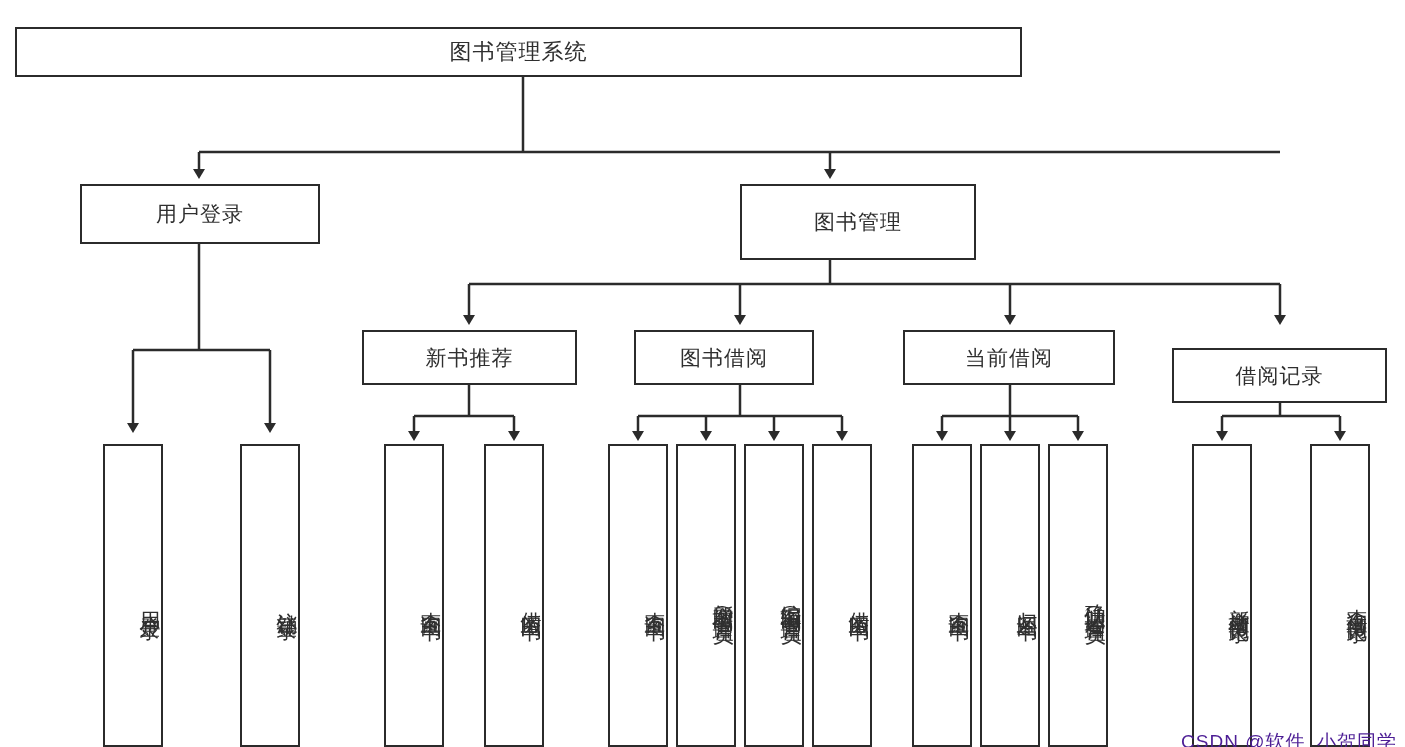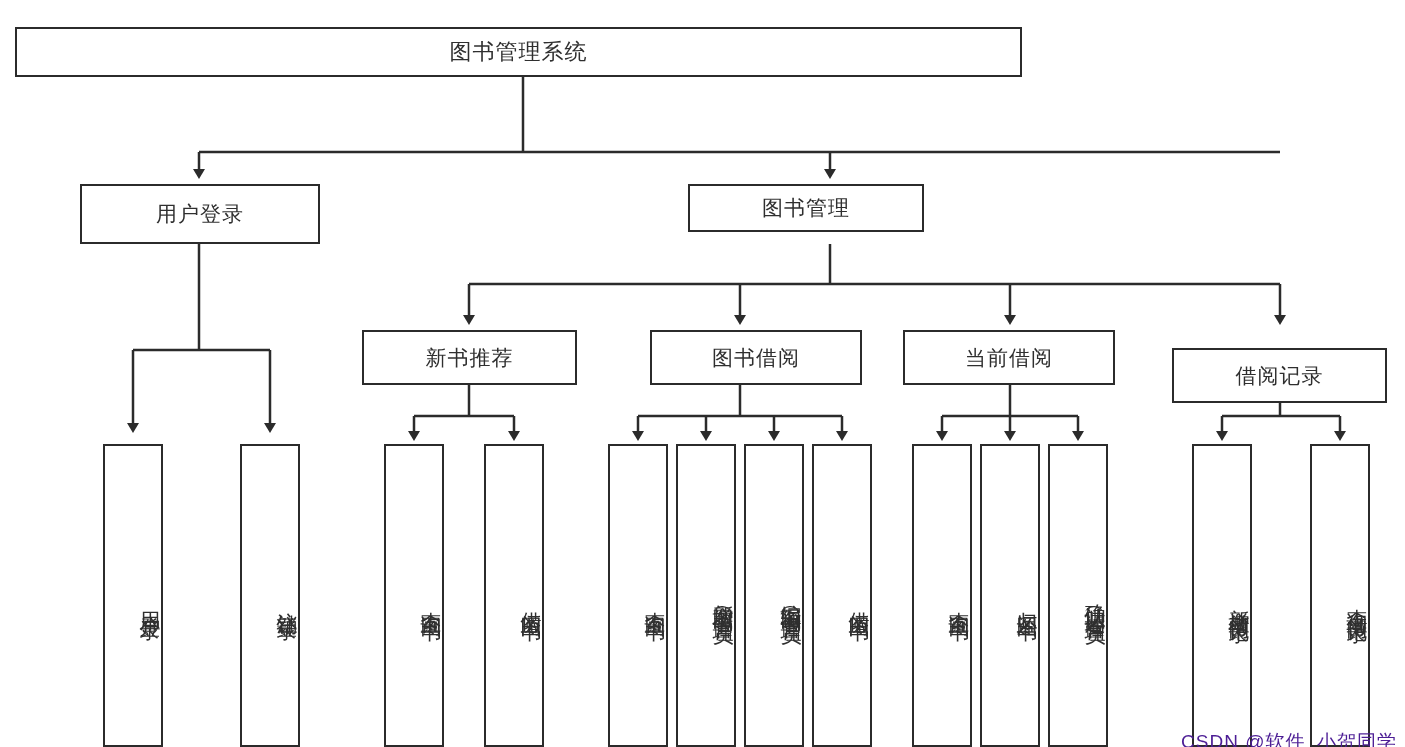--- a/index.html
+++ b/index.html
@@ -108,29 +108,29 @@
   </svg>
 
   <div class="node h root" style="left:15px;top:15px;width:1007px;height:50px;">
     <span>图书管理系统</span>
   </div>
 
   <div class="node h" style="left:80px;top:172px;width:240px;height:60px;">
     <span>用户登录</span>
   </div>
 
-  <div class="node h" style="left:688px;top:172px;width:236px;height:48px;">
+  <div class="node h" style="left:740px;top:172px;width:236px;height:76px;">
     <span>图书管理</span>
   </div>
 
   <div class="node h" style="left:362px;top:318px;width:215px;height:55px;font-family:Liberation Mono, monospace;">
     <span>新书推荐</span>
   </div>
 
-  <div class="node h" style="left:650px;top:318px;width:212px;height:55px;">
+  <div class="node h" style="left:634px;top:318px;width:180px;height:55px;">
     <span>图书借阅</span>
   </div>
 
   <div class="node h" style="left:903px;top:318px;width:212px;height:55px;">
     <span>当前借阅</span>
   </div>
 
   <div class="node h" style="left:1172px;top:336px;width:215px;height:55px;">
     <span>借阅记录</span>
   </div>

